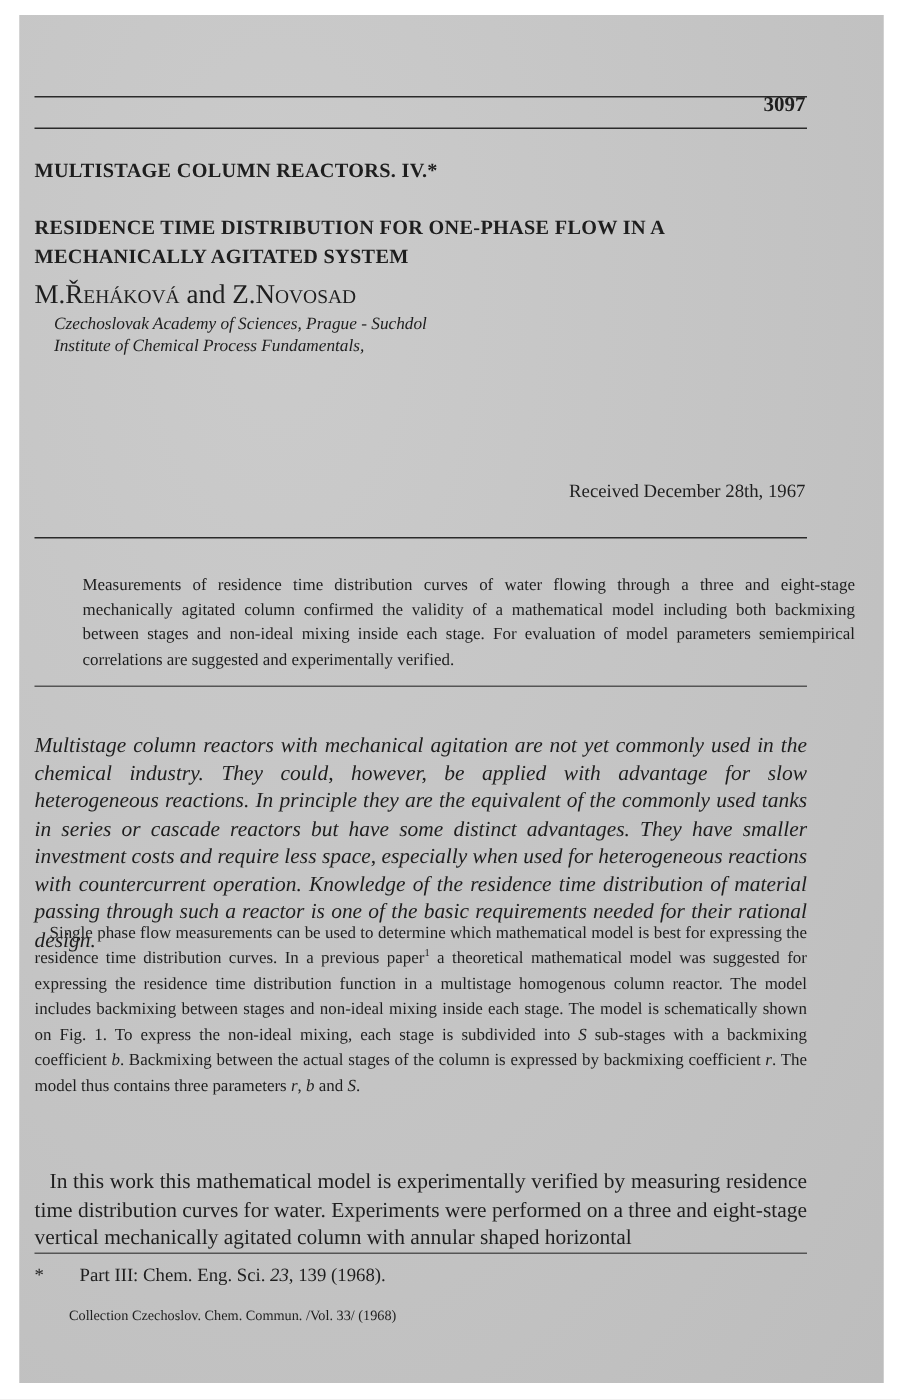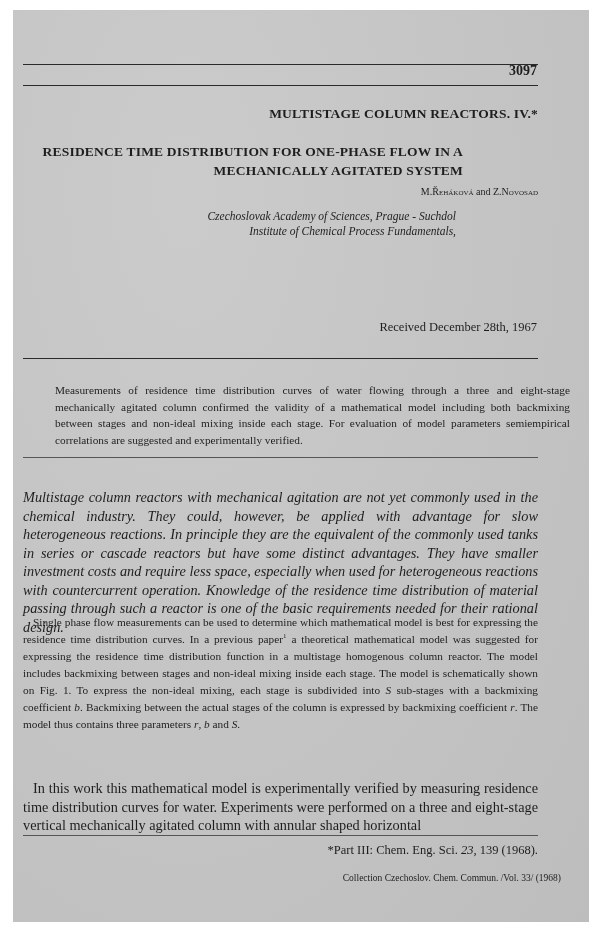--- a/index.html
+++ b/index.html
@@ -6,25 +6,25 @@
   body { width: 600px; height: 933px; position: relative; overflow: hidden; }
   .page {
     position: absolute; left: 13px; top: 10px; width: 576px; height: 912px;
     background: #c4c4c4;
     background-image: radial-gradient(ellipse at 30% 20%, #cbcbcb 0%, #c3c3c3 60%, #bdbdbd 100%);
     color: #1e1e1e;
     font-family: "Liberation Serif", "DejaVu Serif", serif;
   }
   .rule { position: absolute; left: 10px; width: 515px; height: 0; border-top: 1.6px solid #2a2a2a; }
   .rule.thin { border-top-width: 1px; border-color: #555; }
-  .abs { position: absolute; left: 10px; width: 515px; text-align: right; }
+  .abs { position: absolute; left: 10px; width: 515px; }
   .pagenum { position: absolute; top: 53px; right: 52px; font-weight: bold; font-size: 14px; }
   .title1 { top: 96px; font-weight: bold; font-size: 13.5px; letter-spacing: 0.2px; }
   .title2 { top: 132px; font-weight: bold; font-size: 13.5px; line-height: 19px; width: 440px; letter-spacing: 0.2px; }
-  .authors { top: 176px; font-size: 10px; }
+  .authors { top: 176px; font-size: 18px; }
   .sc { font-variant: small-caps; }
   .affil { top: 199px; left: 23px; font-style: italic; font-size: 11.5px; line-height: 15px; width: 420px; }
   .received { position: absolute; top: 310px; right: 52px; font-size: 12.5px; }
   .abstract { top: 372px; font-size: 11.3px; line-height: 16.5px; text-align: justify; margin-left: 32px; }
   .body-large { font-size: 14.3px; line-height: 18.5px; text-align: justify; }
   .p1 { top: 478px; text-indent: 0; font-style: italic; }
   .p2 { top: 604px; font-size: 11.3px; line-height: 17px; text-align: justify; text-indent: 10px; }
   .p3 { top: 769px; text-indent: 10px; }
   .footnote { top: 833px; font-size: 12.5px; }
   .footnote .star { display: inline-block; width: 30px; }

